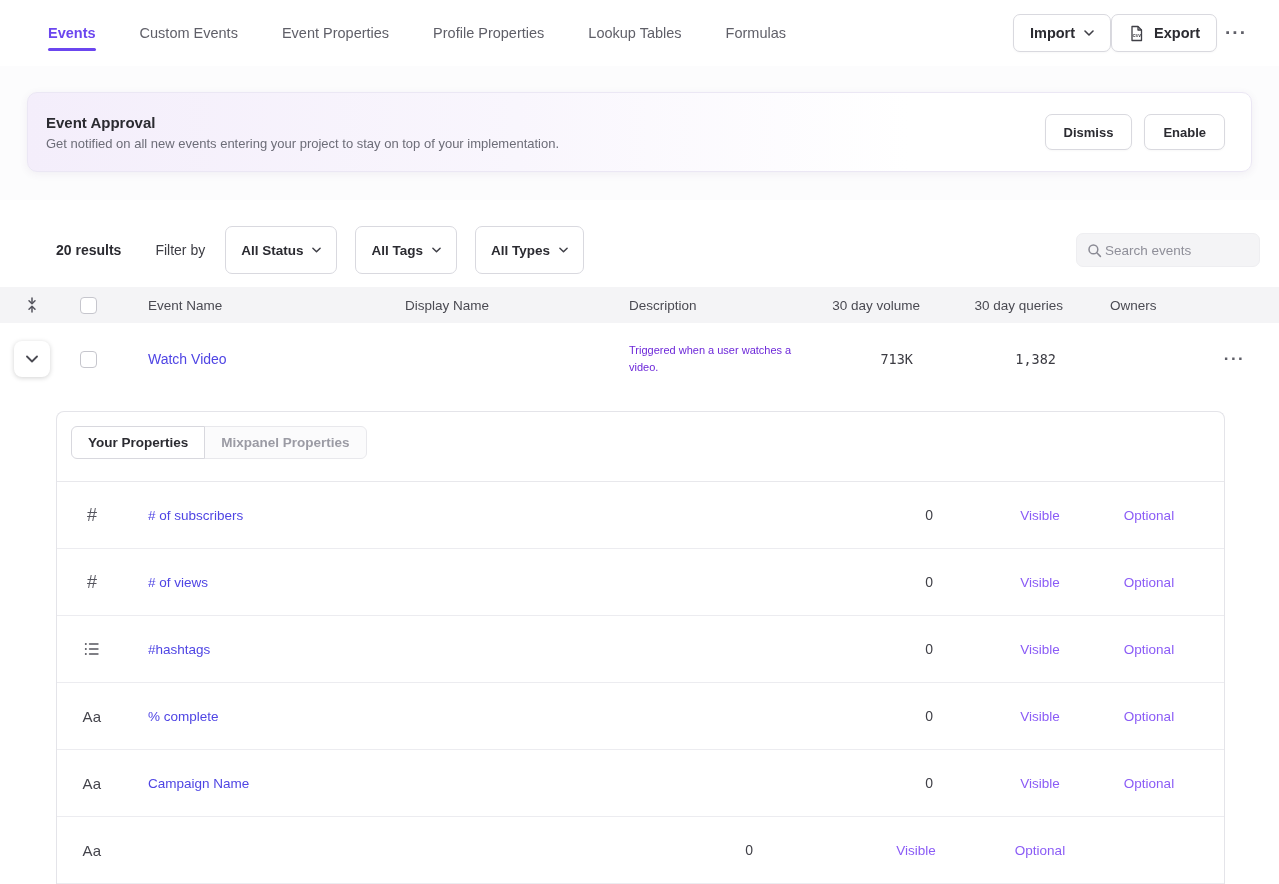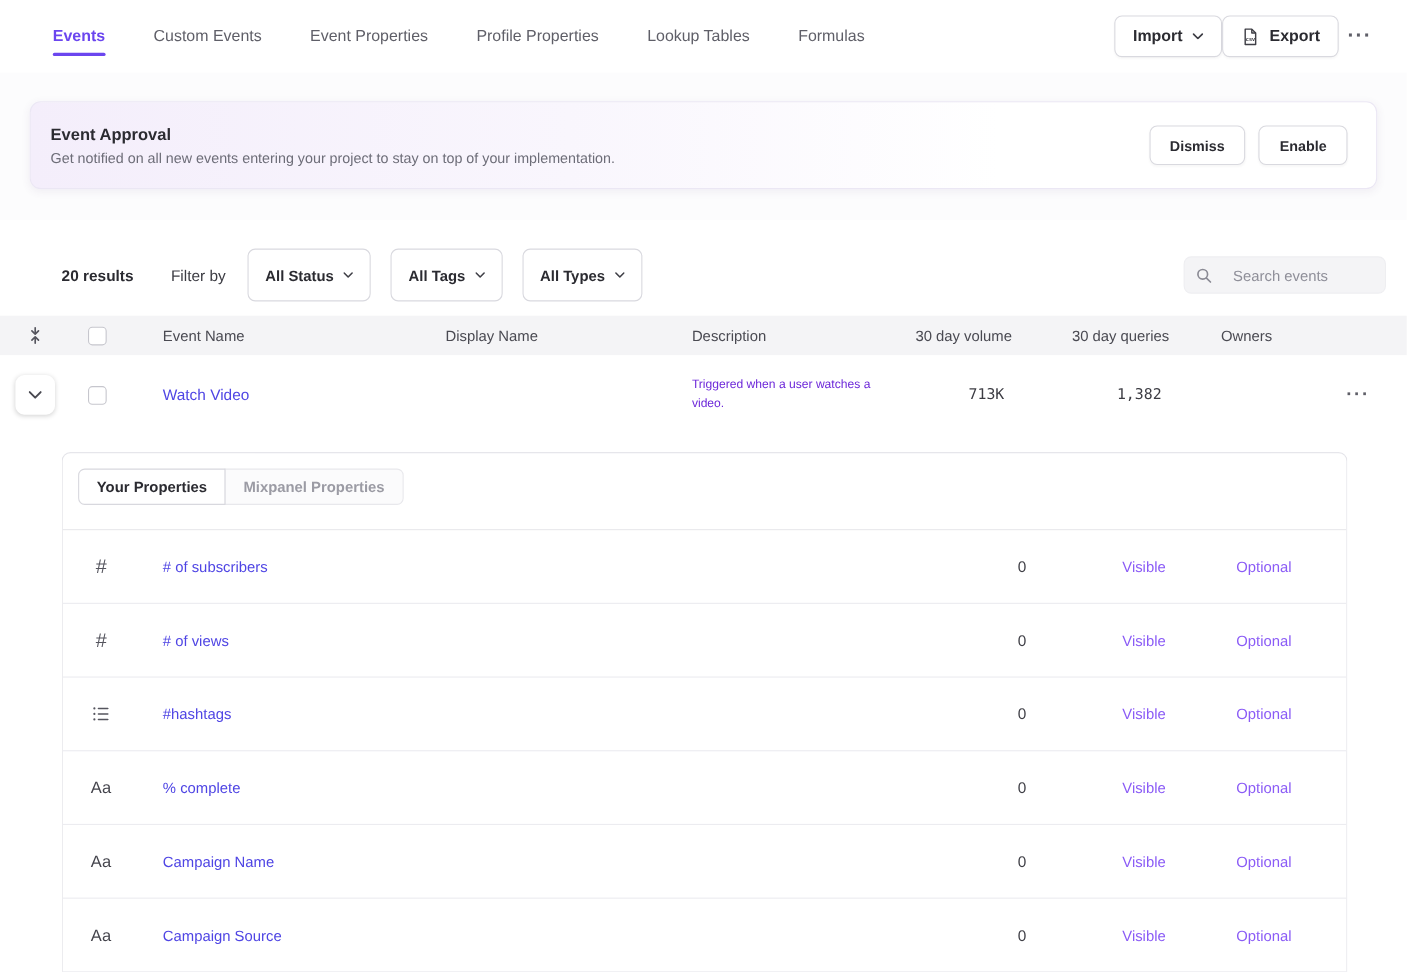--- a/index.html
+++ b/index.html
@@ -32,21 +32,21 @@
   .banner-actions .btn { height:36px; font-size:13px; padding:0 18px; }
 
   
   .filter-row { display:flex; align-items:center; margin-top:32px; padding:0 19px 0 56px; height:36px; }
   .results { font-size:14px; font-weight:700; color:#2b2b31; }
   .filter-by { font-size:14px; font-weight:500; color:#3c3c43; margin-left:34px; margin-right:20px; }
   .dropdown { display:inline-flex; align-items:center; gap:9px; height:48px; padding:0 15px; border:1px solid #d9d9df;
               border-radius:7px; background:#fff; font-size:13.5px; font-weight:600; color:#2b2b31; margin-right:18px;
               cursor:pointer; font-family:inherit; }
   .search-box { margin-left:auto; width:184px; height:34px; background:#f4f4f6; border:1px solid #eeeef1;
-                border-radius:7px; display:flex; align-items:center; gap:19px; padding:0 10px; }
+                border-radius:7px; display:flex; align-items:center; gap:3px; padding:0 10px; }
   .search-box input { border:none; background:transparent; outline:none; font-size:13.5px; color:#3c3c43;
                       width:100%; font-family:inherit; }
   .search-box input::placeholder { color:#8f8f99; }
 
   
   .grid-cols { display:grid; grid-template-columns:64px 48px 293px 224px 180px 111px 143px 127px 89px; align-items:center; }
   .table-header { margin-top:19px; height:36px; background:#f4f4f6; font-size:13.5px; color:#4a4a52; }
   .th-event { padding-left:36px; }
   .th-owners { padding-left:47px; }
   .th-num { text-align:right; white-space:nowrap; }
@@ -263,20 +263,19 @@
     <div class="prop-row">
       <span class="prop-icon glyph-text">Aa</span>
       <a class="prop-name">Campaign Name</a>
       <div class="prop-count">0</div>
       <div class="prop-vis">Visible</div>
       <div class="prop-req">Optional</div>
     </div>
 
     <div class="prop-row">
       <span class="prop-icon glyph-text">Aa</span>
-      <a class="prop-name">Campaign Source</a>
       <div class="prop-count">0</div>
       <div class="prop-vis">Visible</div>
       <div class="prop-req">Optional</div>
     </div>
   </div>
 
 </div>
 
 </body></html>

